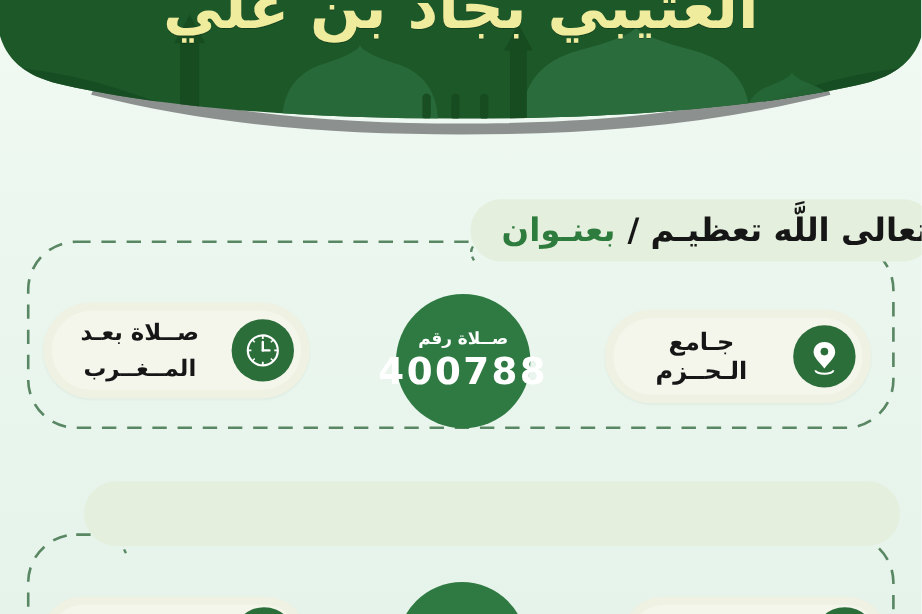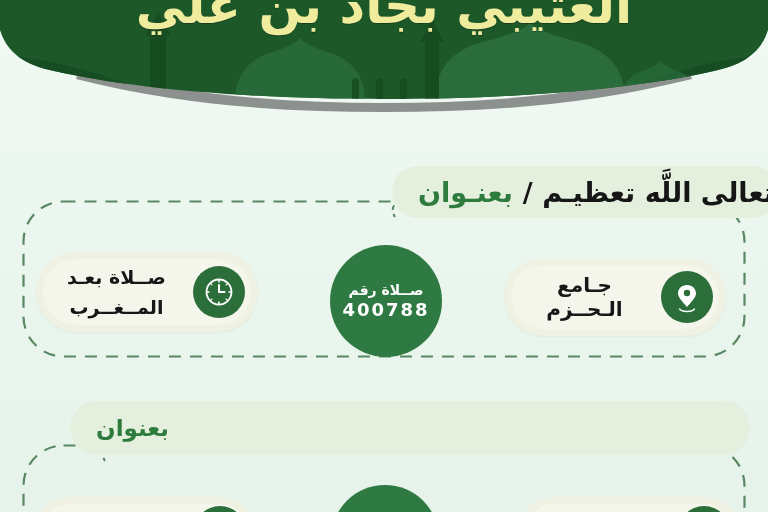--- a/index.html
+++ b/index.html
@@ -66,21 +66,21 @@
   .time-pill{left:36px;top:252px;width:222px;height:80px;}
   .time-pill .pill-text{font-size:19px;line-height:1.6;}
   .loc-pill{left:504px;top:258px;width:222px;height:78px;justify-content:space-between;}
   .loc-pill .pill-text{font-size:20px;}
   .permit-circle{
     position:absolute;z-index:2;left:330px;top:245px;width:112px;height:112px;border-radius:50%;
     background:var(--accent-green,#2f7a42);color:#fff;
     display:flex;flex-direction:column;align-items:center;justify-content:center;
   }
   .permit-label{font-size:14px;font-weight:bold;}
-  .permit-number{font-size:18px;font-weight:bold;letter-spacing:2px;margin-top:1px;}
+  .permit-number{font-size:31px;font-weight:bold;letter-spacing:2px;margin-top:1px;}
   
   .b-pill-left{left:34px;top:497px;width:222px;height:70px;}
   .b-pill-right{left:518px;top:497px;width:222px;height:70px;}
   .b-pill-left .icon-circle,.b-pill-right .icon-circle{position:absolute;right:10px;top:9px;}
   .b-circle{
     position:absolute;z-index:2;left:331px;top:485px;width:108px;height:108px;border-radius:50%;
     background:var(--accent-green,#2f7a42);
   }
 </style>
 </head>
@@ -168,21 +168,20 @@
 
 <svg class="dash-box" style="left:22px;top:444px;" width="724" height="150">
   <rect x="1.5" y="1.5" width="721" height="195" rx="40" fill="none" stroke="var(--dash-green,#5a8763)" stroke-width="2.2" stroke-dasharray="12 9"></rect>
 </svg>
 
 <svg class="hook" style="left:96px;top:444px;" width="18" height="18">
   <path d="M16,1 Q2,5 9,17" fill="none" stroke="var(--dash-green,#5a8763)" stroke-width="2" stroke-dasharray="5 4"></path>
 </svg>
 
 <div class="sec-title title2">
-  <span class="prefix">بعنوان</span>
 </div>
 
 <div class="pill b-pill-left">
   <div class="icon-circle"></div>
 </div>
 <div class="b-circle"></div>
 <div class="pill b-pill-right">
   <div class="icon-circle"></div>
 </div>
 

